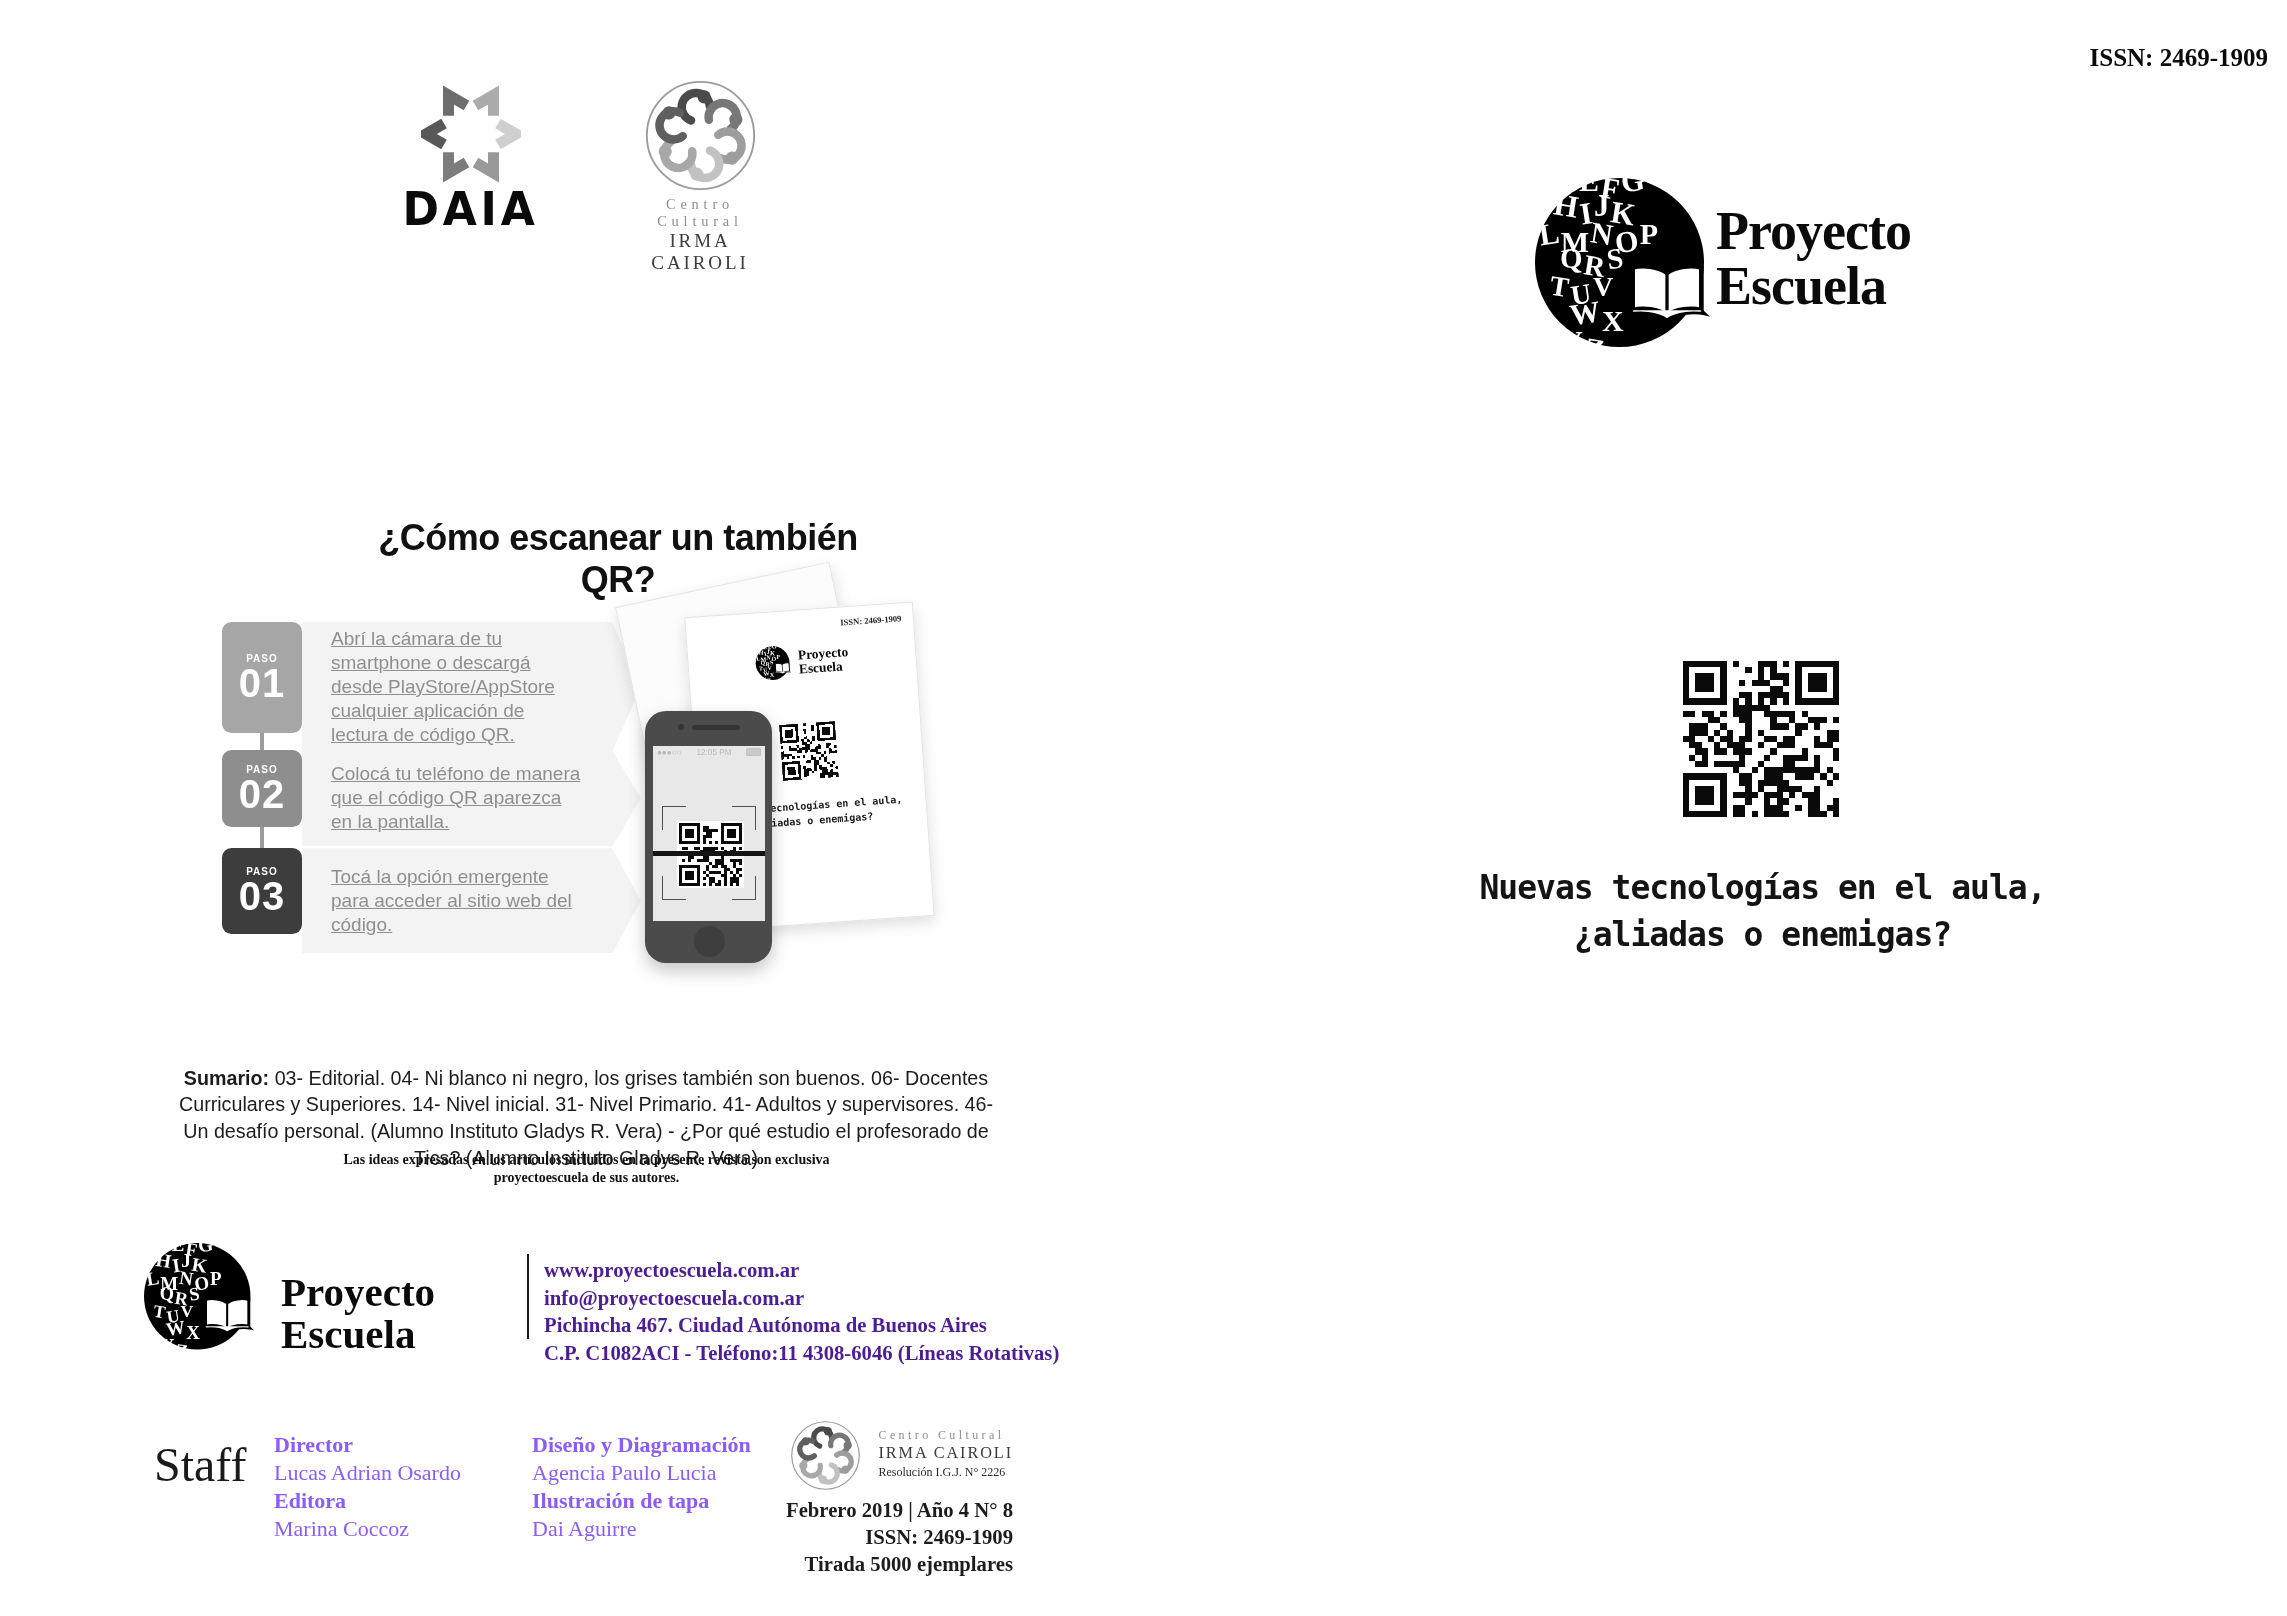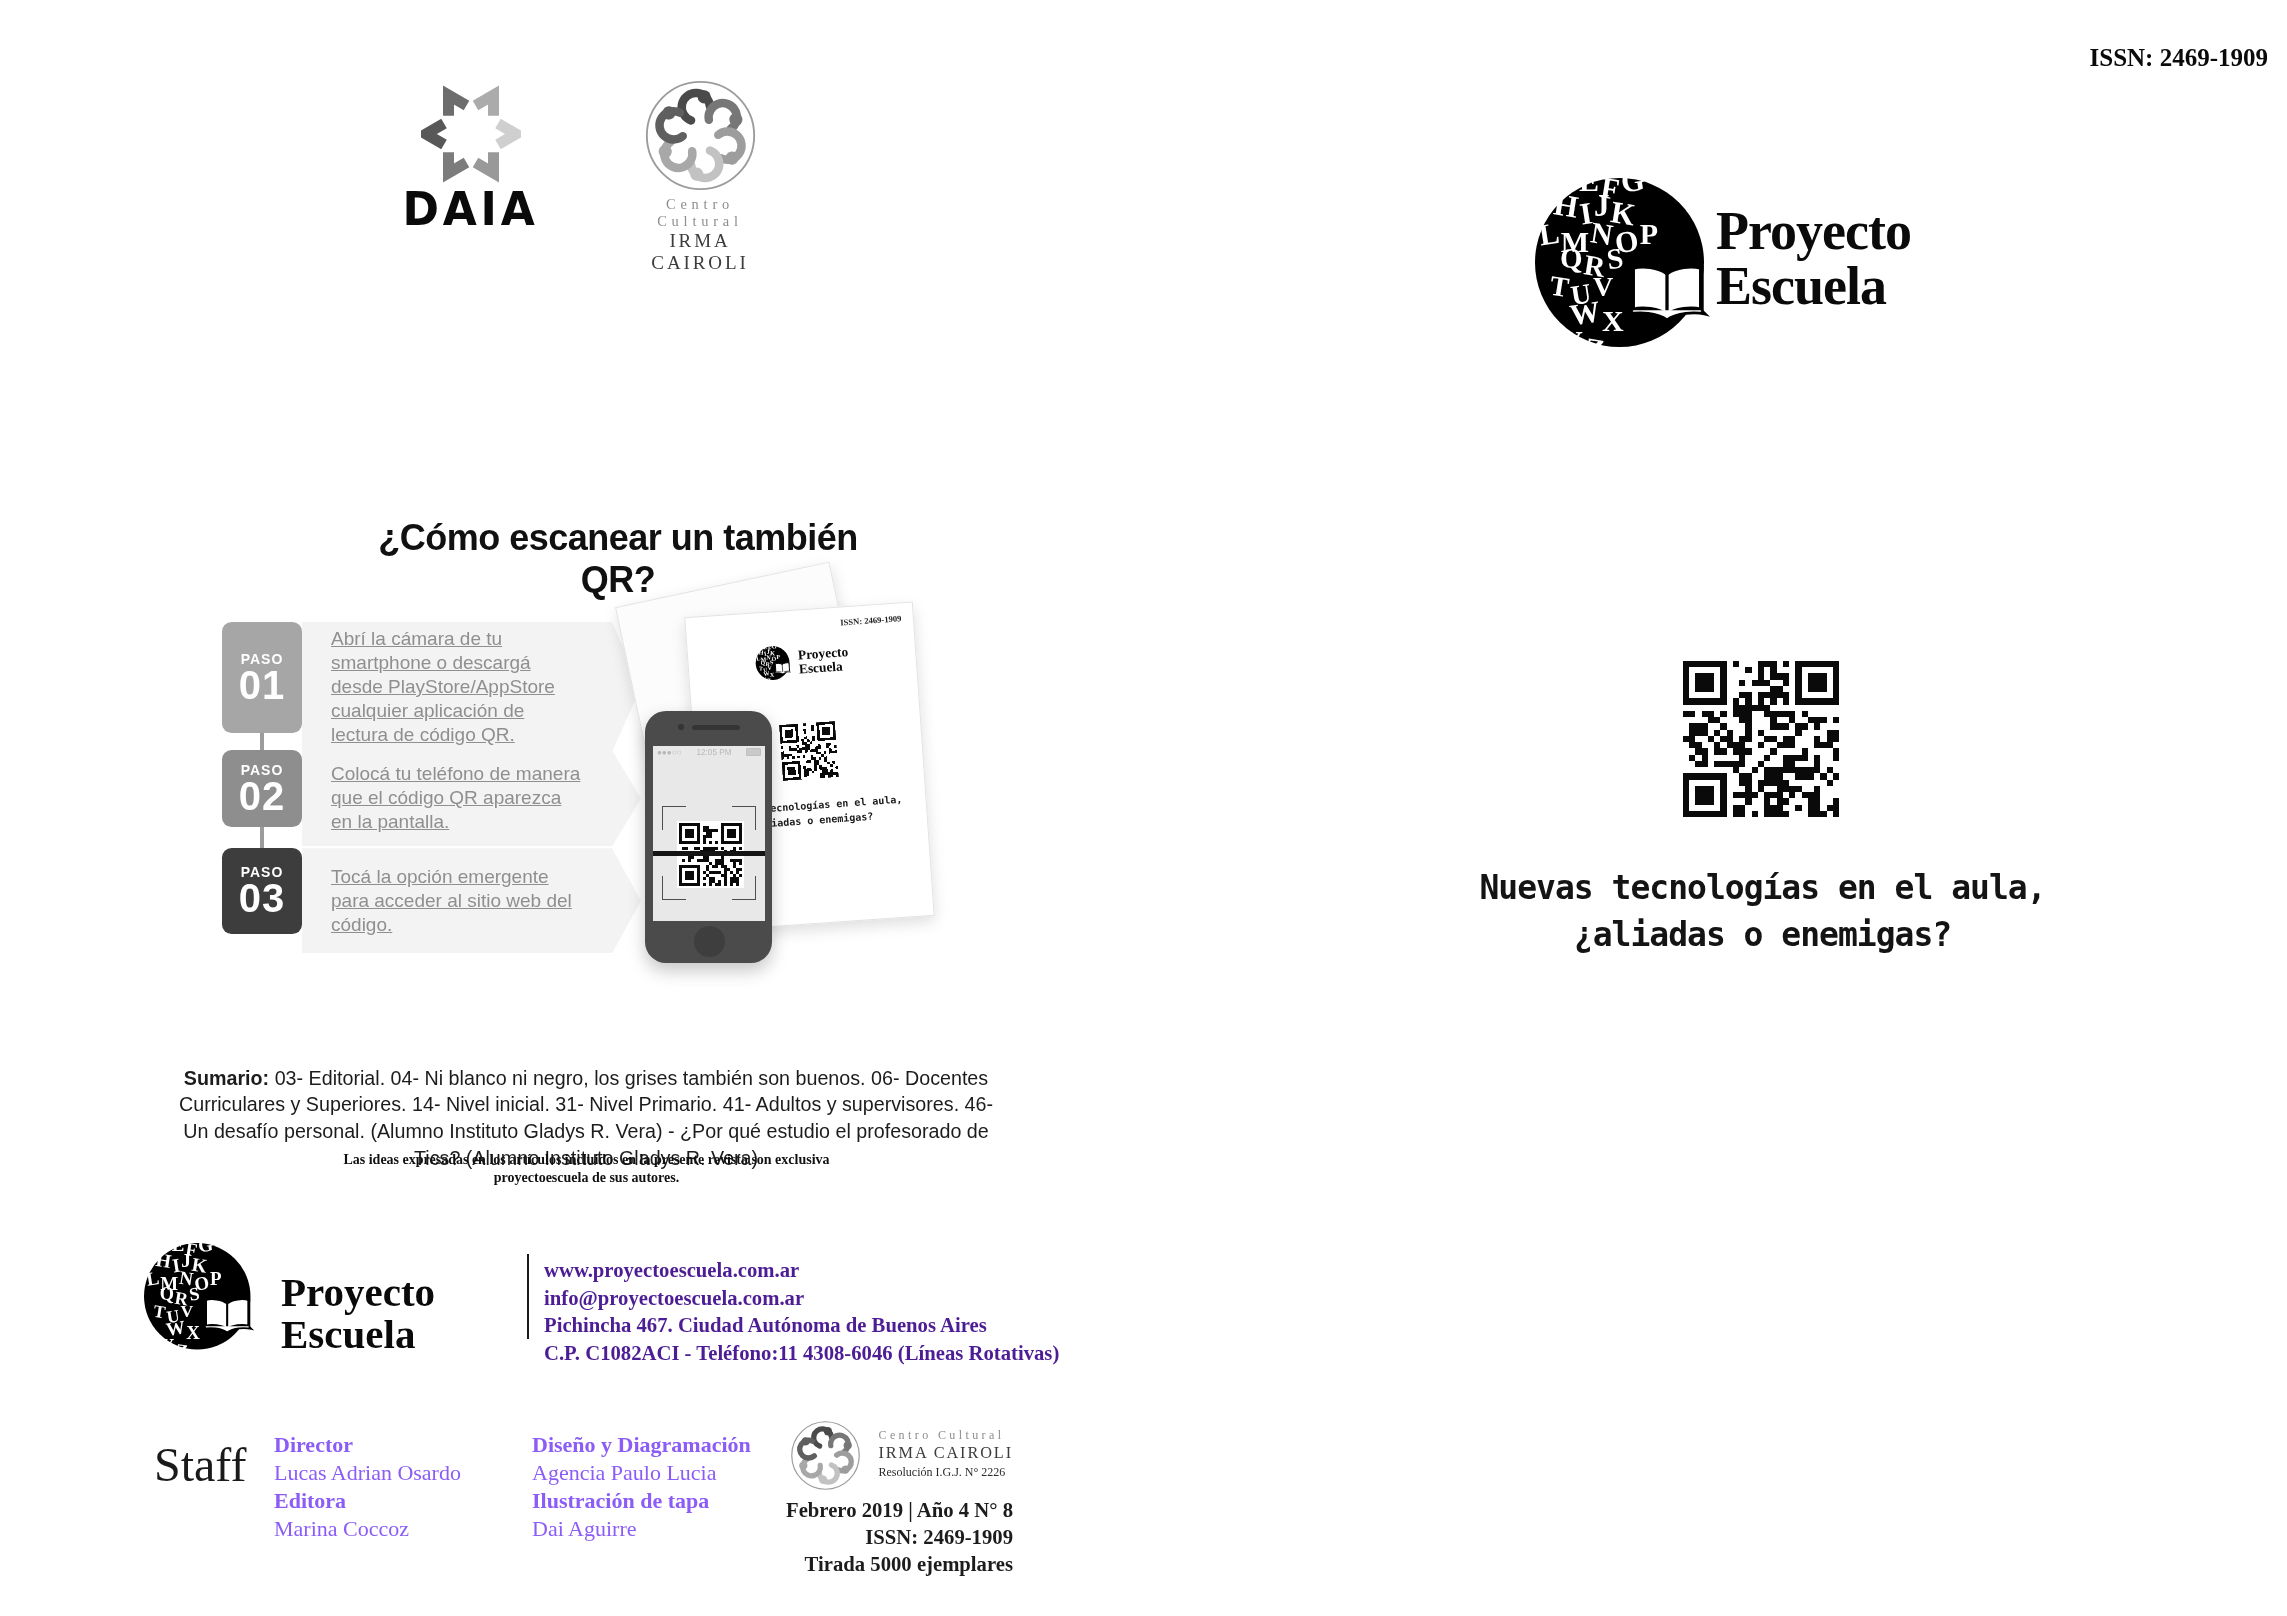--- a/index.html
+++ b/index.html
@@ -36,21 +36,21 @@
   .pe-header-block{left:1535px; top:154px;}
   .pe-header-title{left:1716px; top:204px; font-size:54px; letter-spacing:-1px;}
 
   
   .qr-heading{left:373px; top:517px; width:490px; text-align:center;
     font-weight:bold; font-size:36px; color:#111; letter-spacing:-0.5px;}
   .steps{left:222px; top:622px; width:419px;}
   .step{position:relative; margin-bottom:0;}
   .paso-box{position:absolute; left:0; top:0; width:80px; border-radius:9.6px; color:#fff;
     display:flex; flex-direction:column; align-items:center; justify-content:center; z-index:2;}
-  .paso-label{font-size:14px; font-weight:bold; letter-spacing:1px; line-height:1;}
+  .paso-label{font-size:10px; font-weight:bold; letter-spacing:1px; line-height:1;}
   .paso-num{font-size:40px; font-weight:bold; line-height:0.95; letter-spacing:1px;}
   .banner{margin-left:80px; background:#f4f3f3; display:flex; align-items:center;
     padding:9.6px 58px 9.6px 29px;
     clip-path:polygon(0 0, calc(100% - 29px) 0, 100% 50%, calc(100% - 29px) 100%, 0 100%);}
   .banner p{margin:0; font-size:19px; line-height:1.26; color:#8f8f8f;text-decoration:underline;}
   .connector{position:absolute; left:38px; width:3.8px; background:#9c9c9c; z-index:1;}
 
   
   .illus{left:632px; top:569px; width:322px; height:428px;}
   .paper{position:absolute; background:#fff; border:1px solid #e3e3e3; box-shadow:0 5.8px 15.4px rgba(0,0,0,0.13);}

